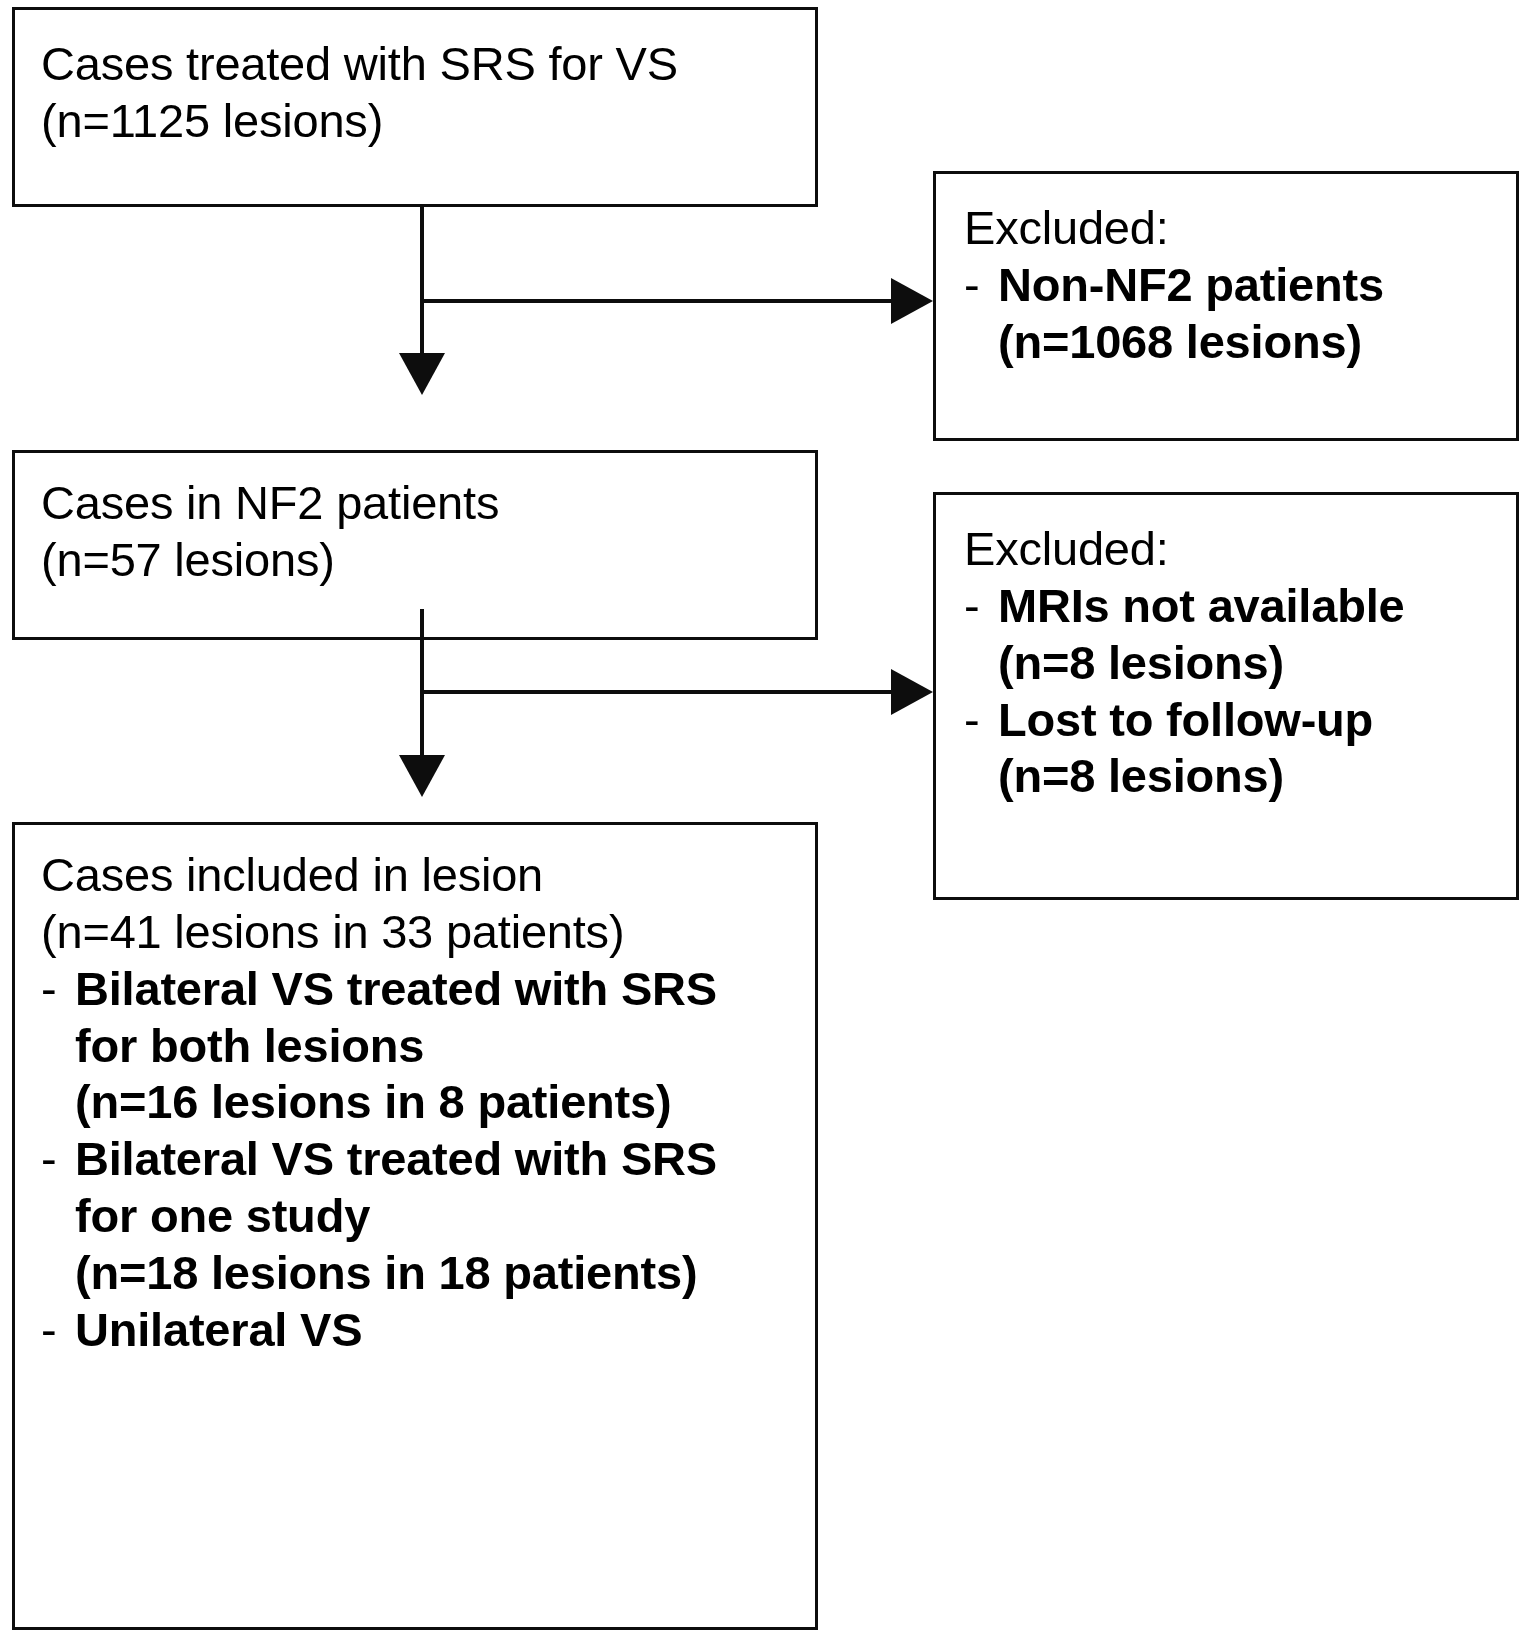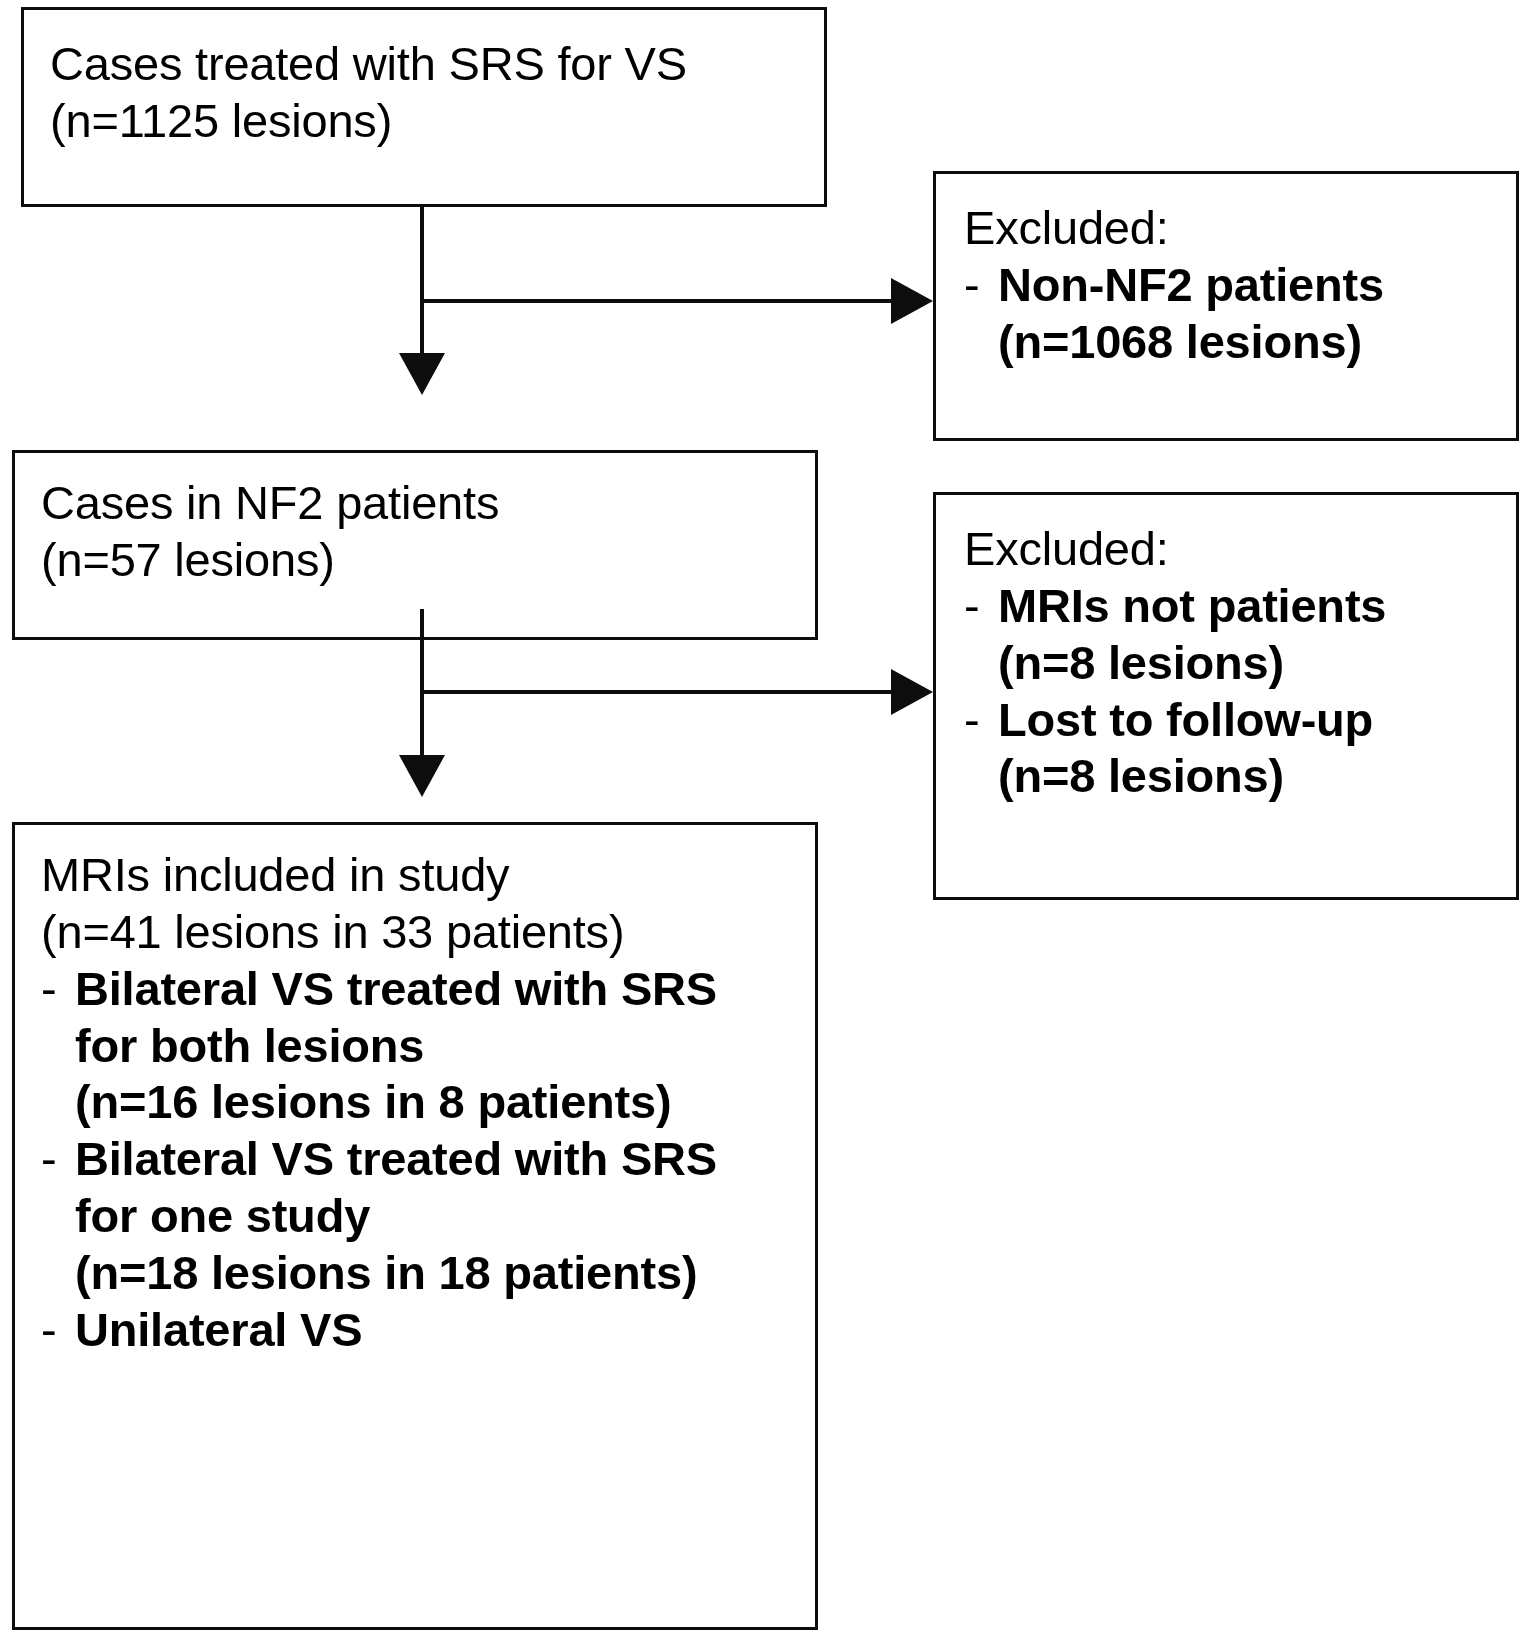--- a/index.html
+++ b/index.html
@@ -80,21 +80,21 @@
     border-top: 23px solid transparent;
     border-bottom: 23px solid transparent;
     border-left: 42px solid #0d0d0d;
   }
 </style>
 </head>
 <body>
 
 <div id="canvas">
 
-  <div class="box" style="left:12px; top:7px; width:806px; height:200px;margin-left:9px;">
+  <div class="box" style="left:12px; top:7px; width:806px; height:200px;">
     <div class="box-inner" style="top:26px;">
       <div class="line">Cases treated with SRS for VS</div>
       <div class="line">(n=1125 lesions)</div>
     </div>
   </div>
 
   <div class="vline" style="left:420px; top:207px; height:148px;"></div>
   <div class="arrow-down" style="left:399px; top:353px;"></div>
   <div class="hline" style="left:420px; top:299px; width:475px;"></div>
   <div class="arrow-right" style="left:891px; top:278px;"></div>
@@ -123,37 +123,37 @@
   <div class="arrow-down" style="left:399px; top:755px;"></div>
   <div class="hline" style="left:420px; top:690px; width:475px;"></div>
   <div class="arrow-right" style="left:891px; top:669px;"></div>
 
   <div class="box" style="left:933px; top:492px; width:586px; height:408px;">
     <div class="box-inner" style="top:26px; left:28px; right:10px;">
       <div class="line">Excluded:</div>
       <div class="bullet-row">
         <div class="bullet-dash">-</div>
         <div class="bullet-body">
-          <div class="line">MRIs not patients</div>
+          <div class="line">MRIs not available</div>
           <div class="line">(n=8 lesions)</div>
         </div>
       </div>
       <div class="bullet-row">
         <div class="bullet-dash">-</div>
         <div class="bullet-body">
           <div class="line">Lost to follow-up</div>
           <div class="line">(n=8 lesions)</div>
         </div>
       </div>
     </div>
   </div>
 
   <div class="box" style="left:12px; top:822px; width:806px; height:808px;">
     <div class="box-inner" style="top:22px; left:26px; right:10px;">
-      <div class="line">MRIs included in study</div>
+      <div class="line">Cases included in lesion</div>
       <div class="line">(n=41 lesions in 33 patients)</div>
 
       <div class="bullet-row">
         <div class="bullet-dash">-</div>
         <div class="bullet-body">
           <div class="line">Bilateral VS treated with SRS</div>
           <div class="line">for both lesions</div>
           <div class="line">(n=16 lesions in 8 patients)</div>
         </div>
       </div>

